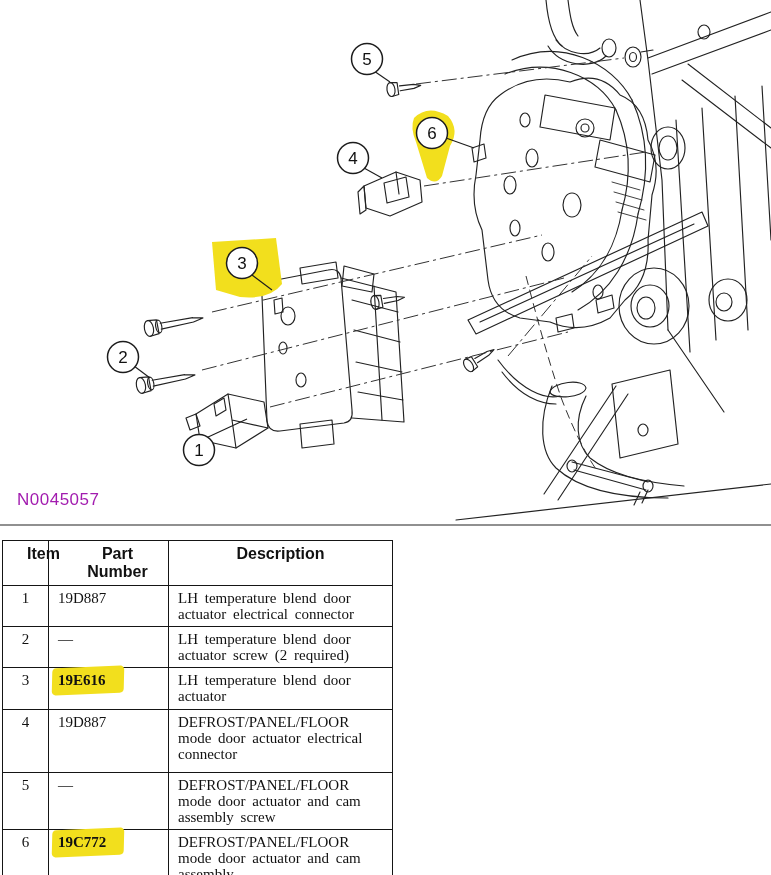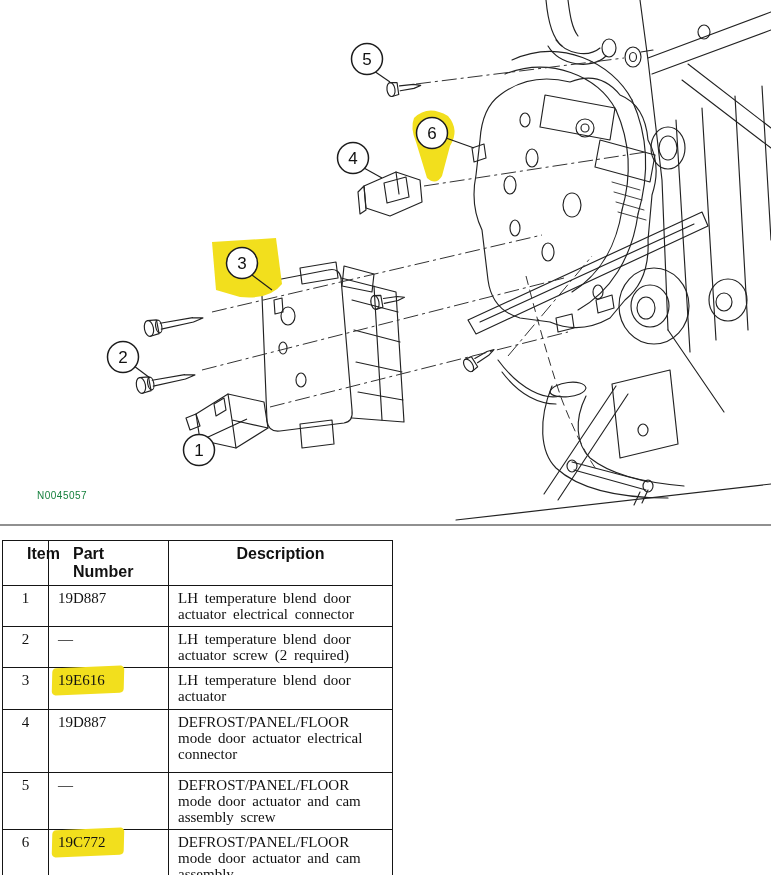--- a/index.html
+++ b/index.html
@@ -10,41 +10,41 @@
   #diagram-svg{position:absolute;left:0;top:0;}
   .ln{fill:none;stroke:#222;stroke-width:1.15;stroke-linecap:round;stroke-linejoin:round;}
   .lnthin{fill:none;stroke:#2a2a2a;stroke-width:0.9;stroke-linecap:round;}
   .cl{fill:none;stroke:#333;stroke-width:1;stroke-dasharray:15 4 3 4;}
   .dash{fill:none;stroke:#333;stroke-width:1;stroke-dasharray:9 5;}
   .callout-circle{fill:#ffffff;stroke:#1c1c1c;stroke-width:1.5;}
   .callout-num{font-family:"Liberation Sans",sans-serif;font-size:17px;fill:#111;
                text-anchor:middle;}
   .leader{fill:none;stroke:#1c1c1c;stroke-width:1.1;}
   #figure-id{position:absolute;left:17px;top:490px;font-family:"Liberation Sans",sans-serif;
-             font-size:10px;color:#15803d;letter-spacing:0.5px;margin-left:20px;}
+             font-size:17px;color:#a21caf;letter-spacing:0.5px;}
   #divider{position:absolute;left:0;top:524px;width:771px;height:2px;background:#909090;}
   
   #parts-table{position:absolute;left:2px;top:540px;width:390px;border-collapse:collapse;
                table-layout:fixed;background:#fff;}
   #parts-table th,#parts-table td{border:1.7px solid #151515;vertical-align:top;}
   #parts-table th{font-family:"Liberation Sans",sans-serif;font-size:16px;font-weight:bold;
                   padding:4px 6px;text-align:center;}
-  #parts-table th.c{text-align:left;padding-left:24px;}
+  #parts-table th.c{text-align:center;padding-left:24px;}
   #parts-table td{font-size:15px;line-height:16px;padding:4px 9px;word-spacing:3px;}
   #parts-table td.item{text-align:center;word-spacing:normal;}
   #parts-table td.pn{word-spacing:normal;}
   #parts-table td.desc{white-space:pre-line;}
   #parts-table thead tr{height:30px;}
   #parts-table tbody tr:nth-child(1){height:37px;}
   #parts-table tbody tr:nth-child(2){height:37px;}
   #parts-table tbody tr:nth-child(3){height:42px;}
   #parts-table tbody tr:nth-child(4){height:63px;}
   #parts-table tbody tr:nth-child(5){height:56px;}
   #parts-table tbody tr:nth-child(6){height:64px;}
-  .hl{position:relative;display:inline-block;z-index:0;}
+  .hl{position:relative;display:inline-block;z-index:0;font-weight:bold;}
   .hl::before{content:"";position:absolute;left:-6px;top:-5px;width:72px;height:27px;
               background:var(--hl,#F2DF1D);transform:rotate(-2.5deg) skewX(-4deg);
               border-radius:4px;z-index:-1;}
 </style>
 </head>
 <body>
 
 <div id="page" style="--hl: #F2DF1D;">
 
   <div id="figure-wrap">

